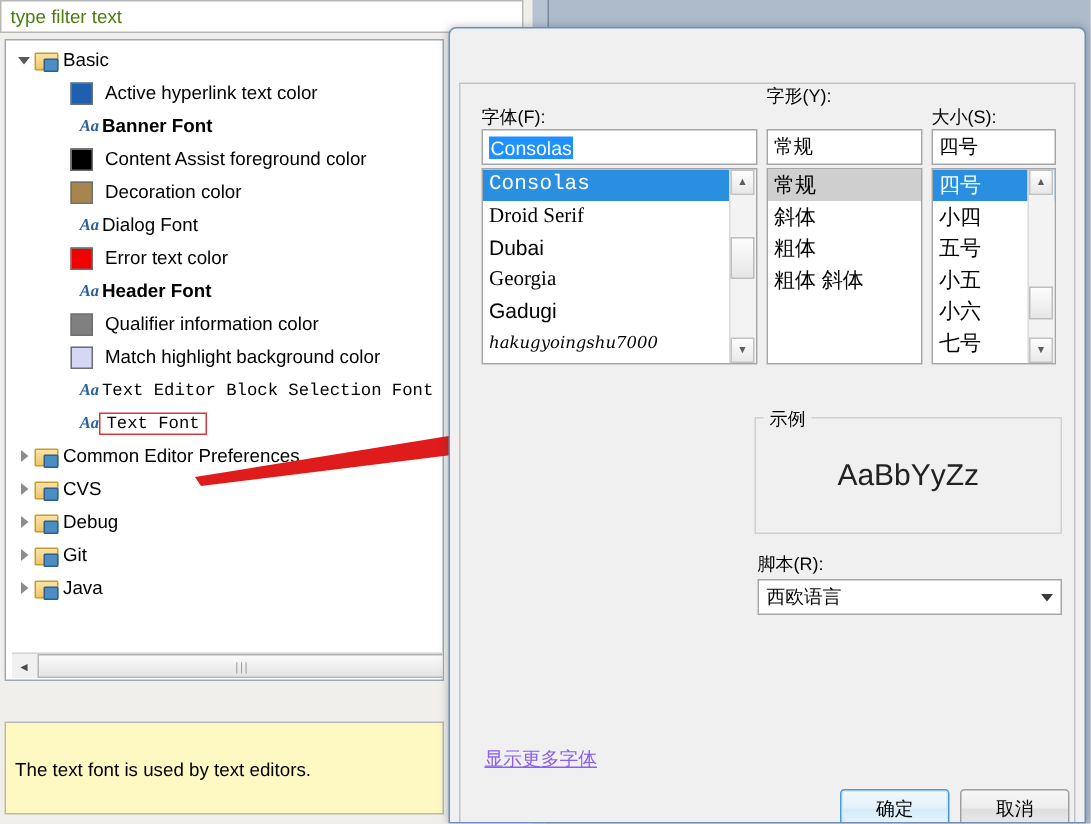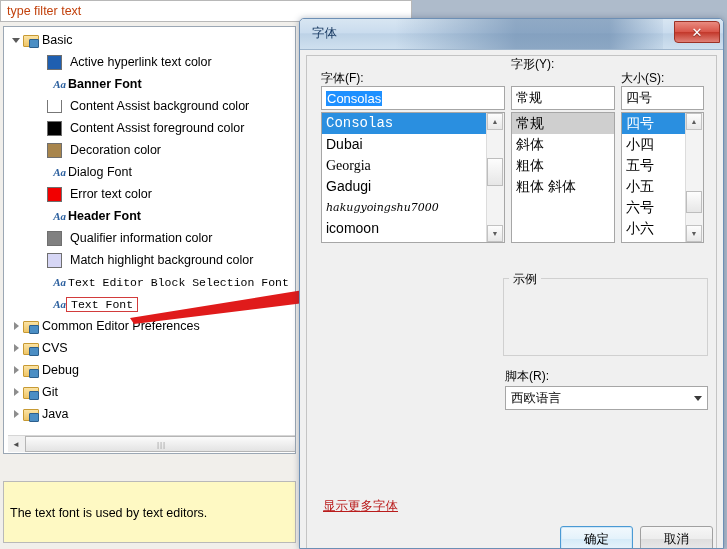--- a/index.html
+++ b/index.html
@@ -10,23 +10,23 @@
   }
   
   #bg{position:absolute;inset:0;background:#f0eeea;}
   #bg-right-panel{position:absolute;left:355px;top:0;width:372px;height:549px;background:#b6c3d3;}
   #bg-right-inner{position:absolute;left:365px;top:0;width:362px;height:549px;background:#aebbcb;
     border-left:1px solid #7b8a9c;}
   #bg-left-white{position:absolute;left:0;top:0;width:352px;height:549px;background:#f1efeb;}
 
   
   #filter-box{
-    position:absolute;left:0;top:0;width:412px;height:22px;background:#fff;
+    position:absolute;left:0;top:0;width:349px;height:22px;background:#fff;
     border:1px solid #b8b8b8;box-sizing:border-box;
-    display:flex;align-items:center;padding-left:6px;color:#c2410c;font-size:12.5px;
+    display:flex;align-items:center;padding-left:6px;color:#4d7c0f;font-size:12.5px;
   }
   
   #tree-panel{
     position:absolute;left:3px;top:26px;width:293px;height:428px;background:#fff;
     border:1px solid #9ba7b4;box-sizing:border-box;overflow:hidden;
   }
   #tree-list{position:absolute;left:0;top:2px;width:291px;}
   .tnode{height:22px;display:flex;align-items:center;font-size:12.5px;white-space:nowrap;}
   .twist{width:12px;height:22px;display:flex;align-items:center;justify-content:center;
     color:#5a5a5a;font-size:8px;flex:0 0 12px;}
@@ -113,21 +113,21 @@
   #sample-text{position:absolute;left:196px;top:222px;width:205px;height:78px;
     display:flex;align-items:center;justify-content:center;font-size:20px;color:#222;}
 
   .combo{position:absolute;height:24px;background:#fff;border:1px solid #a6a6a6;box-sizing:border-box;
     display:flex;align-items:center;padding-left:5px;font-size:12.5px;}
   .combo .caret{position:absolute;right:0;top:0;bottom:0;width:19px;
     display:flex;align-items:center;justify-content:center;}
   .combo .caret::before{content:"";border-left:4px solid transparent;border-right:4px solid transparent;
     border-top:5px solid #3a3a3a;}
 
-  #more-fonts{position:absolute;left:16px;top:442px;font-size:12.5px;color:#b91c1c;
+  #more-fonts{position:absolute;left:16px;top:442px;font-size:12.5px;color:#8b5cf6;
     text-decoration:underline;cursor:pointer;}
   .btn{position:absolute;width:73px;height:26px;font-size:12.5px;
     display:flex;align-items:center;justify-content:center;box-sizing:border-box;
     background:linear-gradient(to bottom,#f6f6f6 0%,#ededed 48%,#dedede 52%,#eaeaea 100%);
     border:1px solid #a0a0a0;border-radius:3px;}
   .btn.default{border:1px solid #4a9ad4;box-shadow:0 0 0 1px #cfe6f7 inset;
     background:linear-gradient(to bottom,#f2f9fd 0%,#e4f2fb 48%,#d5ebf8 52%,#eaf5fc 100%);}
 </style>
 </head>
 <body>
@@ -154,25 +154,20 @@
         <span class="swatch" style="background: rgb(31, 95, 176);"></span>
         <span class="tlabel-box tlabel">Active hyperlink text color</span>
       </div>
       <div class="tnode">
         <span class="twist" style="margin-left: 28px;"></span>
         <span class="aa">Aa</span>
         <span class="tlabel-box tlabel bold">Banner Font</span>
       </div>
       <div class="tnode">
         <span class="twist" style="margin-left: 28px;"></span>
-        <span class="swatch empty" style="background: rgb(255, 255, 255);"></span>
-        <span class="tlabel-box tlabel">Content Assist background color</span>
-      </div>
-      <div class="tnode">
-        <span class="twist" style="margin-left: 28px;"></span>
         <span class="swatch" style="background: rgb(0, 0, 0);"></span>
         <span class="tlabel-box tlabel">Content Assist foreground color</span>
       </div>
       <div class="tnode">
         <span class="twist" style="margin-left: 28px;"></span>
         <span class="swatch" style="background: rgb(168, 133, 76);"></span>
         <span class="tlabel-box tlabel">Decoration color</span>
       </div>
       <div class="tnode">
         <span class="twist" style="margin-left: 28px;"></span>
@@ -244,34 +239,31 @@
 <div id="desc-label">Description:</div>
 <div id="desc-box">
   <span>The text font is used by text editors.</span>
 </div>
 
 <svg id="annot-arrow" viewBox="0 0 235 52">
   <polygon points="0,46 198,14 198,4 235,21 198,38 198,28 4,52" fill="#e01b1b"></polygon>
 </svg>
 
 <div id="dialog">
-  <div id="titlebar">
-    <div id="title-text">字体</div>
-    <div id="close-btn">✕</div>
-  </div>
 
   <div id="dlg-body">
 
     <div class="fld-label" style="left:14px;top:14px;">字体(F):</div>
     <div class="txtbox" style="left:14px;top:30px;width:184px;">
       <span class="sel">Consolas</span>
     </div>
     <div class="listbox" style="left:14px;top:56px;width:184px;height:131px;">
       <ul id="font-list">
           <li class="sel" style="font-family: &quot;Liberation Mono&quot;, &quot;DejaVu Sans Mono&quot;, monospace;">Consolas</li>
+          <li style="font-family: &quot;Liberation Serif&quot;, &quot;DejaVu Serif&quot;, serif;">Droid Serif</li>
           <li>Dubai</li>
           <li style="font-family: &quot;Liberation Serif&quot;, &quot;DejaVu Serif&quot;, serif;">Georgia</li>
           <li>Gadugi</li>
           <li style="font-family: &quot;DejaVu Serif&quot;, serif; font-style: italic; font-size: 11px;">hakugyoingshu7000</li>
           <li>icomoon</li>
         </ul>
       <div class="vscroll">
         <div class="vb up">▲</div>
         <div class="thumb" style="top:45px;height:28px;"></div>
         <div class="vb down">▼</div>
@@ -294,33 +286,33 @@
     <div class="fld-label" style="left:314px;top:14px;">大小(S):</div>
     <div class="txtbox" style="left:314px;top:30px;width:83px;">
       <span>四号</span>
     </div>
     <div class="listbox" style="left:314px;top:56px;width:83px;height:131px;">
       <ul id="size-list">
           <li class="sel">四号</li>
           <li>小四</li>
           <li>五号</li>
           <li>小五</li>
-          <li>六号</li>
           <li>小六</li>
           <li>七号</li>
         </ul>
       <div class="vscroll">
         <div class="vb up">▲</div>
         <div class="thumb" style="top:78px;height:22px;"></div>
         <div class="vb down">▼</div>
       </div>
     </div>
 
     <div id="sample-group"></div>
     <div id="sample-legend">示例</div>
+    <div id="sample-text">AaBbYyZz</div>
 
     <div class="fld-label" style="left:198px;top:312px;">脚本(R):</div>
     <div class="combo" style="left:198px;top:330px;width:203px;">
       <span>西欧语言</span>
       <span class="caret"></span>
     </div>
 
     <div id="more-fonts">显示更多字体</div>
     <div class="btn default" style="left:253px;top:470px;">确定</div>
     <div class="btn" style="left:333px;top:470px;">取消</div>

